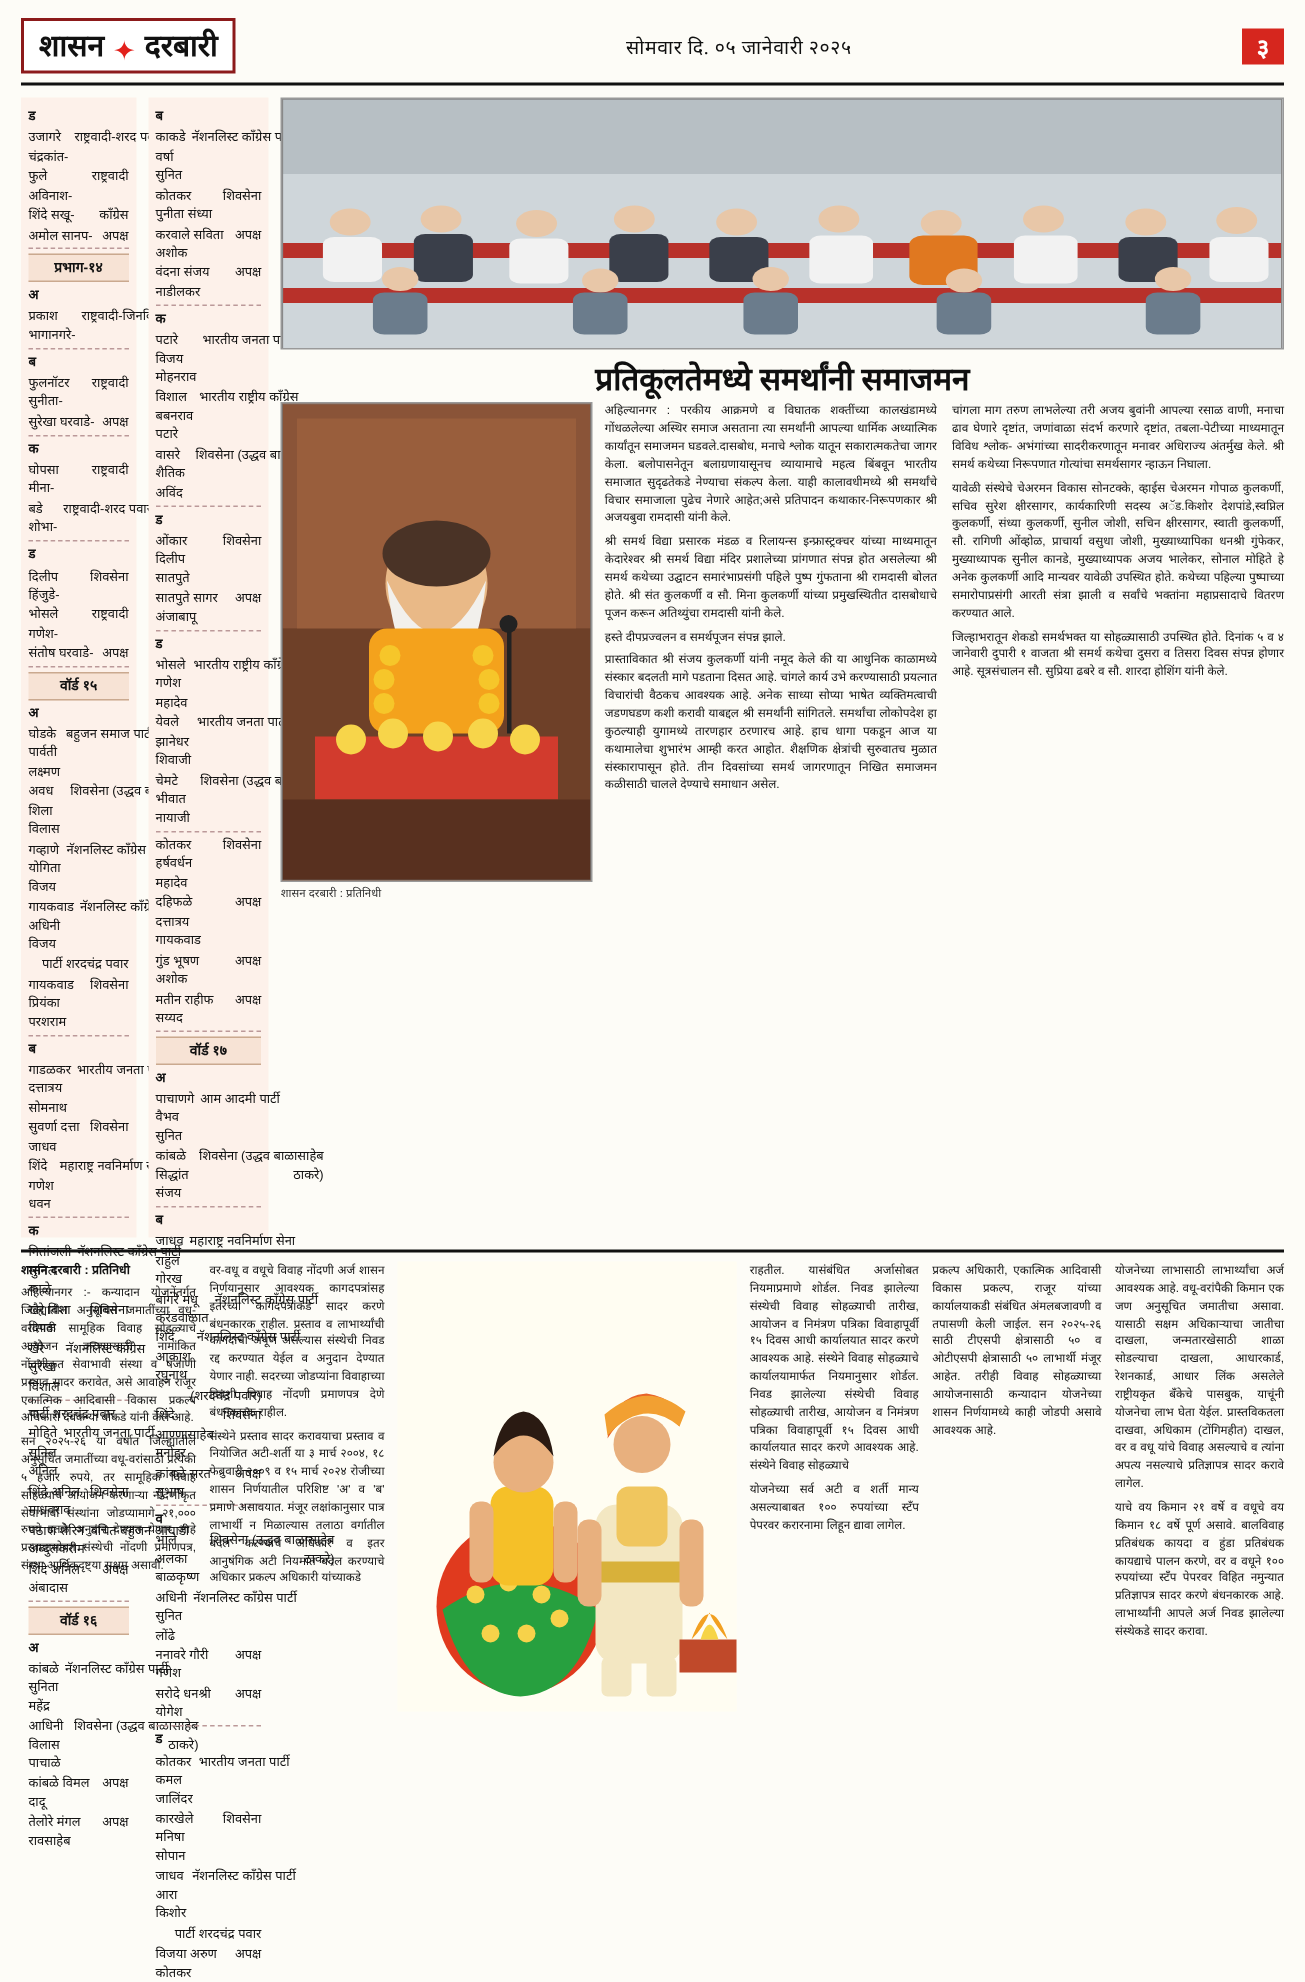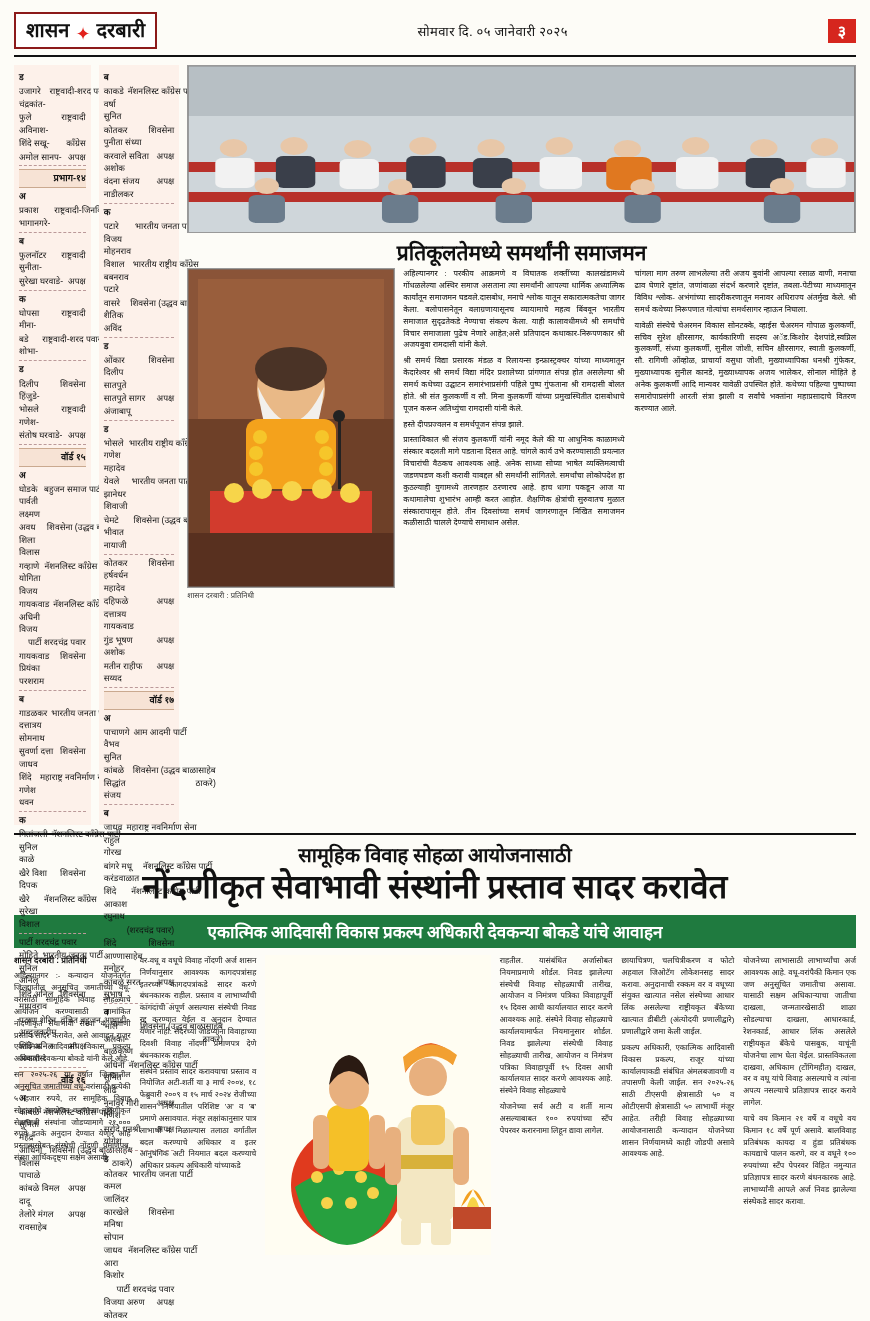--- a/index.html
+++ b/index.html
@@ -66,21 +66,21 @@
   .list-col .inner { padding: 4px 5px; }
 
   .grp-head {
     font-weight: bold;
     font-size: 9.3px;
     padding: 2px 0 1px 0;
     border-top: 1px solid #caa98f;
     border-bottom: 1px solid #caa98f;
     margin: 3px 0 2px 0;
     background: #f7e3d5;
-    text-align: right;
+    text-align: center;
   }
   .sub-head {
     font-weight: bold; font-size: 8.8px; margin: 2px 0 1px 0;
   }
   .row {
     display: flex; justify-content: space-between; gap: 4px;
     padding: 0.5px 0;
   }
   .row .nm { flex: 1 1 auto; }
   .row .pt { flex: 0 0 auto; text-align: right; max-width: 86px; }
@@ -604,33 +604,29 @@
         <div class="story-cols">
           <div class="col" id="story-col-a">
               <p>अहिल्यानगर : परकीय आक्रमणे व विघातक शक्तींच्या कालखंडामध्ये गोंधळलेल्या अस्थिर समाज असताना त्या समर्थांनी आपल्या धार्मिक अध्यात्मिक कार्यांतून समाजमन घडवले.दासबोध, मनाचे श्लोक यातून सकारात्मकतेचा जागर केला. बलोपासनेतून बलाग्रणायासूनच व्यायामाचे महत्व बिंबवून भारतीय समाजात सुदृढतेकडे नेण्याचा संकल्प केला. याही कालावधीमध्ये श्री समर्थांचे विचार समाजाला पुढेच नेणारे आहेत;असे प्रतिपादन कथाकार-निरूपणकार श्री अजयबुवा रामदासी यांनी केले.</p>
               <p>श्री समर्थ विद्या प्रसारक मंडळ व रिलायन्स इन्फ्रास्ट्रक्चर यांच्या माध्यमातून केदारेश्वर श्री समर्थ विद्या मंदिर प्रशालेच्या प्रांगणात संपन्न होत असलेल्या श्री समर्थ कथेच्या उद्घाटन समारंभाप्रसंगी पहिले पुष्प गुंफताना श्री रामदासी बोलत होते. श्री संत कुलकर्णी व सौ. मिना कुलकर्णी यांच्या प्रमुखस्थितीत दासबोधाचे पूजन करून अतिथ्युंचा रामदासी यांनी केले.</p>
               <p>हस्ते दीपप्रज्वलन व समर्थपूजन संपन्न झाले.</p>
               <p>प्रास्ताविकात श्री संजय कुलकर्णी यांनी नमूद केले की या आधुनिक काळामध्ये संस्कार बदलती मागे पडताना दिसत आहे. चांगले कार्य उभे करण्यासाठी प्रयत्नात विचारांची वैठकच आवश्यक आहे. अनेक साध्या सोप्या भाषेत व्यक्तिमत्वाची जडणघडण कशी करावी याबद्दल श्री समर्थांनी सांगितले. समर्थांचा लोकोपदेश हा कुठल्याही युगामध्ये तारणहार ठरणारच आहे. हाच धागा पकडून आज या कथामालेचा शुभारंभ आम्ही करत आहोत. शैक्षणिक क्षेत्रांची सुरुवातच मुळात संस्कारापासून होते. तीन दिवसांच्या समर्थ जागरणातून निखित समाजमन कळीसाठी चालले देण्याचे समाधान असेल.</p>
             </div>
           <div class="col" id="story-col-b">
               <p>चांगला माग तरुण लाभलेल्या तरी अजय बुवांनी आपल्या रसाळ वाणी, मनाचा ढाव घेणारे दृष्टांत, जणांवाळा संदर्भ करणारे दृष्टांत, तबला-पेटीच्या माध्यमातून विविध श्लोक- अभंगांच्या सादरीकरणातून मनावर अधिराज्य अंतर्मुख केले. श्री समर्थ कथेच्या निरूपणात गोत्यांचा समर्थसागर न्हाऊन निघाला.</p>
               <p>यावेळी संस्थेचे चेअरमन विकास सोनटक्के, व्हाईस चेअरमन गोपाळ कुलकर्णी, सचिव सुरेश क्षीरसागर, कार्यकारिणी सदस्य अॅड.किशोर देशपांडे,स्वप्निल कुलकर्णी, संध्या कुलकर्णी, सुनील जोशी, सचिन क्षीरसागर, स्वाती कुलकर्णी, सौ. रागिणी ओंव्होळ, प्राचार्या वसुधा जोशी, मुख्याध्यापिका धनश्री गुंफेकर, मुख्याध्यापक सुनील कानडे, मुख्याध्यापक अजय भालेकर, सोनाल मोहिते हे अनेक कुलकर्णी आदि मान्यवर यावेळी उपस्थित होते. कथेच्या पहिल्या पुष्पाच्या समारोपाप्रसंगी आरती संत्रा झाली व सर्वांचे भक्तांना महाप्रसादाचे वितरण करण्यात आले.</p>
+              <p>जिल्हाभरातून शेकडो समर्थभक्त या सोहळ्यासाठी उपस्थित होते. दिनांक ५ व ४ जानेवारी दुपारी १ वाजता श्री समर्थ कथेचा दुसरा व तिसरा दिवस संपन्न होणार आहे. सूत्रसंचालन सौ. सुप्रिया ढबरे व सौ. शारदा होशिंग यांनी केले.</p>
             </div>
         </div>
       </div>
     </div>
   </div>
 
   <div class="hr-thick"></div>
 
-  <div>
-    <div class="banner-small">सामूहिक विवाह सोहळा आयोजनासाठी</div>
-    <div class="banner-big">नोंदणीकृत सेवाभावी संस्थांनी प्रस्ताव सादर करावेत</div>
-    <div class="banner-green">एकात्मिक आदिवासी विकास प्रकल्प अधिकारी देवकन्या बोकडे यांचे आवाहन</div>
-  </div>
 
   <div class="bottom-wrap">
     <div class="bcol" style="width:120px">
       <div class="byline">शासन दरबारी : प्रतिनिधी</div>
       <div id="b1">
           <p>अहिल्यानगर :- कन्यादान योजनेंतर्गत जिल्ह्यातील अनुसूचित जमातींच्या वधू-वरांसाठी सामूहिक विवाह सोहळ्याचे आयोजन करण्यासाठी नामांकित नोंदणीकृत सेवाभावी संस्था व षंजाणी प्रस्ताव सादर करावेत, असे आवाहन राजूर एकात्मिक आदिवासी विकास प्रकल्प अधिकारी देवकन्या बोकडे यांनी केले आहे.</p>
           <p>सन २०२५-२६ या वर्षात जिल्ह्यातील अनुसूचित जमातींच्या वधू-वरांसाठी प्रत्येकी ५ हजार रुपये, तर सामूहिक विवाह सोहळ्याचे आयोजन करणाऱ्या नोंदणीकृत सेवाभावी संस्थांना जोडप्यामागे २१,००० रुपये इतके अनुदान देण्यात येणार आहे प्रस्तावासोबत संस्थेची नोंदणी प्रमाणपत्र, संस्था आर्थिकदृष्ट्या सक्षम असावी.</p>
         </div>
     </div>
     <div class="bcol" style="width:120px">
@@ -682,21 +678,20 @@
       </svg>
     </div>
     <div class="bcol" style="width:116px">
         <div id="b3">
           <p>राहतील. यासंबंधित अर्जासोबत नियमाप्रमाणे शोर्डल. निवड झालेल्या संस्थेची विवाह सोहळ्याची तारीख, आयोजन व निमंत्रण पत्रिका विवाहापूर्वी १५ दिवस आधी कार्यालयात सादर करणे आवश्यक आहे. संस्थेने विवाह सोहळ्याचे कार्यालयामार्फत नियमानुसार शोर्डल. निवड झालेल्या संस्थेची विवाह सोहळ्याची तारीख, आयोजन व निमंत्रण पत्रिका विवाहापूर्वी १५ दिवस आधी कार्यालयात सादर करणे आवश्यक आहे. संस्थेने विवाह सोहळ्याचे</p>
           <p>योजनेच्या सर्व अटी व शर्ती मान्य असल्याबाबत १०० रुपयांच्या स्टॅंप पेपरवर करारनामा लिहून द्यावा लागेल.</p>
         </div>
       </div>
     <div class="bcol" style="width:116px">
         <div id="b4">
-          <p>छायाचित्रण, चलचित्रीकरण व फोटो अहवाल जिओटॅग लोकेशनसह सादर करावा. अनुदानाची रक्कम वर व वधूच्या संयुक्त खात्यात नसेल संस्थेच्या आधार लिंक असलेल्या राष्ट्रीयकृत बँकेच्या खात्यात डीबीटी (अंत्योदयी प्रणालीद्वारे) प्रणालीद्वारे जमा केली जाईल.</p>
           <p>प्रकल्प अधिकारी, एकात्मिक आदिवासी विकास प्रकल्प, राजूर यांच्या कार्यालयाकडी संबंधित अंमलबजावणी व तपासणी केली जाईल. सन २०२५-२६ साठी टीएसपी क्षेत्रासाठी ५० व ओटीएसपी क्षेत्रासाठी ५० लाभार्थी मंजूर आहेत. तरीही विवाह सोहळ्याच्या आयोजनासाठी कन्यादान योजनेच्या शासन निर्णयामध्ये काही जोडपी असावे आवश्यक आहे.</p>
         </div>
       </div>
     <div class="bcol" style="width:116px">
         <div id="b5">
           <p>योजनेच्या लाभासाठी लाभार्थ्यांचा अर्ज आवश्यक आहे. वधू-वरांपैकी किमान एक जण अनुसूचित जमातीचा असावा. यासाठी सक्षम अधिकाऱ्याचा जातीचा दाखला, जन्मतारखेसाठी शाळा सोडल्याचा दाखला, आधारकार्ड, रेशनकार्ड, आधार लिंक असलेले राष्ट्रीयकृत बँकेचे पासबुक, याचूंनी योजनेचा लाभ घेता येईल. प्रास्तविकतला दाखवा, अधिकाम (टोंगिमहीत) दाखल, वर व वधू यांचे विवाह असल्याचे व त्यांना अपत्य नसल्याचे प्रतिज्ञापत्र सादर करावे लागेल.</p>
           <p>याचे वय किमान २१ वर्षे व वधूचे वय किमान १८ वर्षे पूर्ण असावे. बालविवाह प्रतिबंधक कायदा व हुंडा प्रतिबंधक कायद्याचे पालन करणे, वर व वधूने १०० रुपयांच्या स्टॅंप पेपरवर विहित नमुन्यात प्रतिज्ञापत्र सादर करणे बंधनकारक आहे. लाभार्थ्यांनी आपले अर्ज निवड झालेल्या संस्थेकडे सादर करावा.</p>
         </div>
       </div>
   </div>

